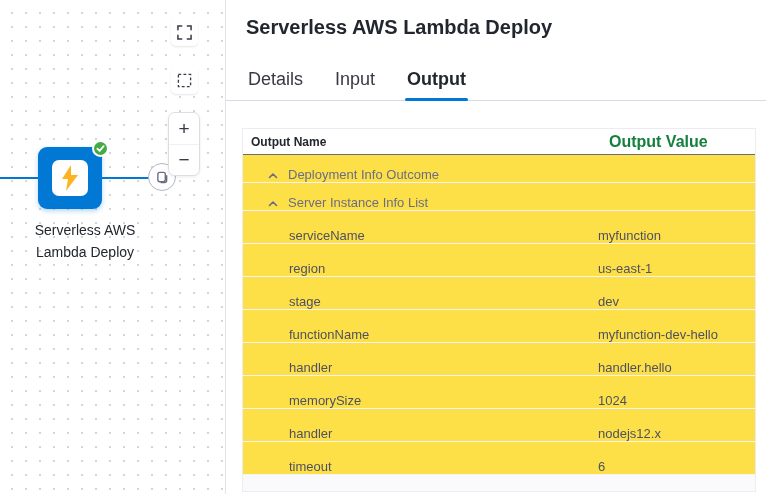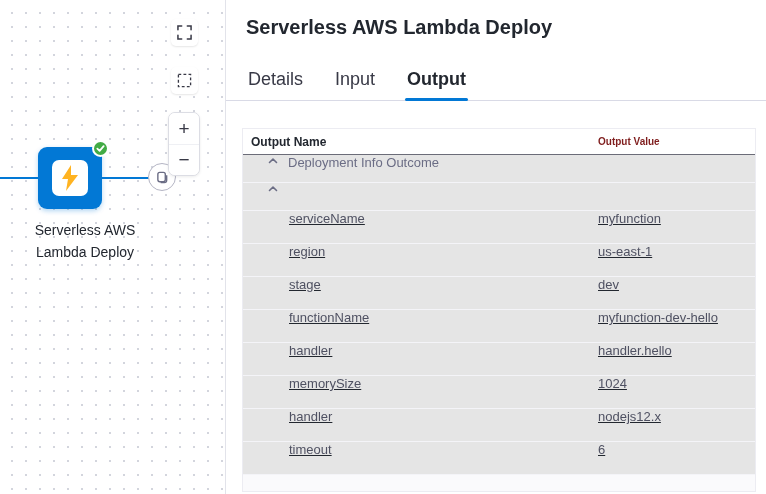--- a/index.html
+++ b/index.html
@@ -89,25 +89,25 @@
   .table-card {
     margin:27px 10px 0 16px;
     border:1px solid #ececf2; border-radius:0; overflow:hidden;
     background:#fff;
   }
   .thead {
     display:flex; align-items:center; height:26px;
     border-bottom:1px solid #6b6c78; background:#fff;
   }
   .th-name  { width:355px; padding-left:8px; font-size:12px; font-weight:bold; color:#22272f; }
-  .th-value { font-size:10px; font-weight:bold; color:#7f1d1d; }
-
-  .trow { display:flex; align-items:flex-start; border-bottom:1px solid #f4f4f8; background:#e5e5e5; }
+  .th-value { font-size:16px; font-weight:bold; color:#15803d;margin-left:11px; }
+
+  .trow { display:flex; align-items:flex-end; border-bottom:1px solid #f4f4f8; background:#fde047; }
   .trow.group { height:28px; cursor:pointer; }
-  .trow.data  { height:33px;text-decoration:underline; }
+  .trow.data  { height:33px; }
   .chev { margin-left:24px; display:flex; align-items:center; cursor:pointer; }
   .glabel { margin-left:9px; font-size:13px; color:#6b6d85; }
   .rname  { width:355px; padding-left:46px; font-size:13px; color:#4f5162; }
   .rvalue { font-size:13px; color:#4f5162; }
   .tfoot { height:16px; background:#fafafc; }
 </style>
 </head>
 <body>
 
 <div class="canvas">
@@ -181,20 +181,21 @@
             </svg>
           </span>
           <span class="glabel">Deployment Info Outcome</span>
         </div>
         <div class="trow group">
           <span class="chev">
             <svg width="12" height="12" viewBox="0 0 12 12" fill="none" stroke="#6b6d85" stroke-width="1.6" stroke-linecap="round" stroke-linejoin="round">
               <path d="M2.5 7.5 L6 4 L9.5 7.5"></path>
             </svg>
           </span>
+          <span class="glabel">Server Instance Info List</span>
         </div>
         <div class="trow data">
           <span class="rname">serviceName</span>
           <span class="rvalue">myfunction</span>
         </div>
         <div class="trow data">
           <span class="rname">region</span>
           <span class="rvalue">us-east-1</span>
         </div>
         <div class="trow data">

